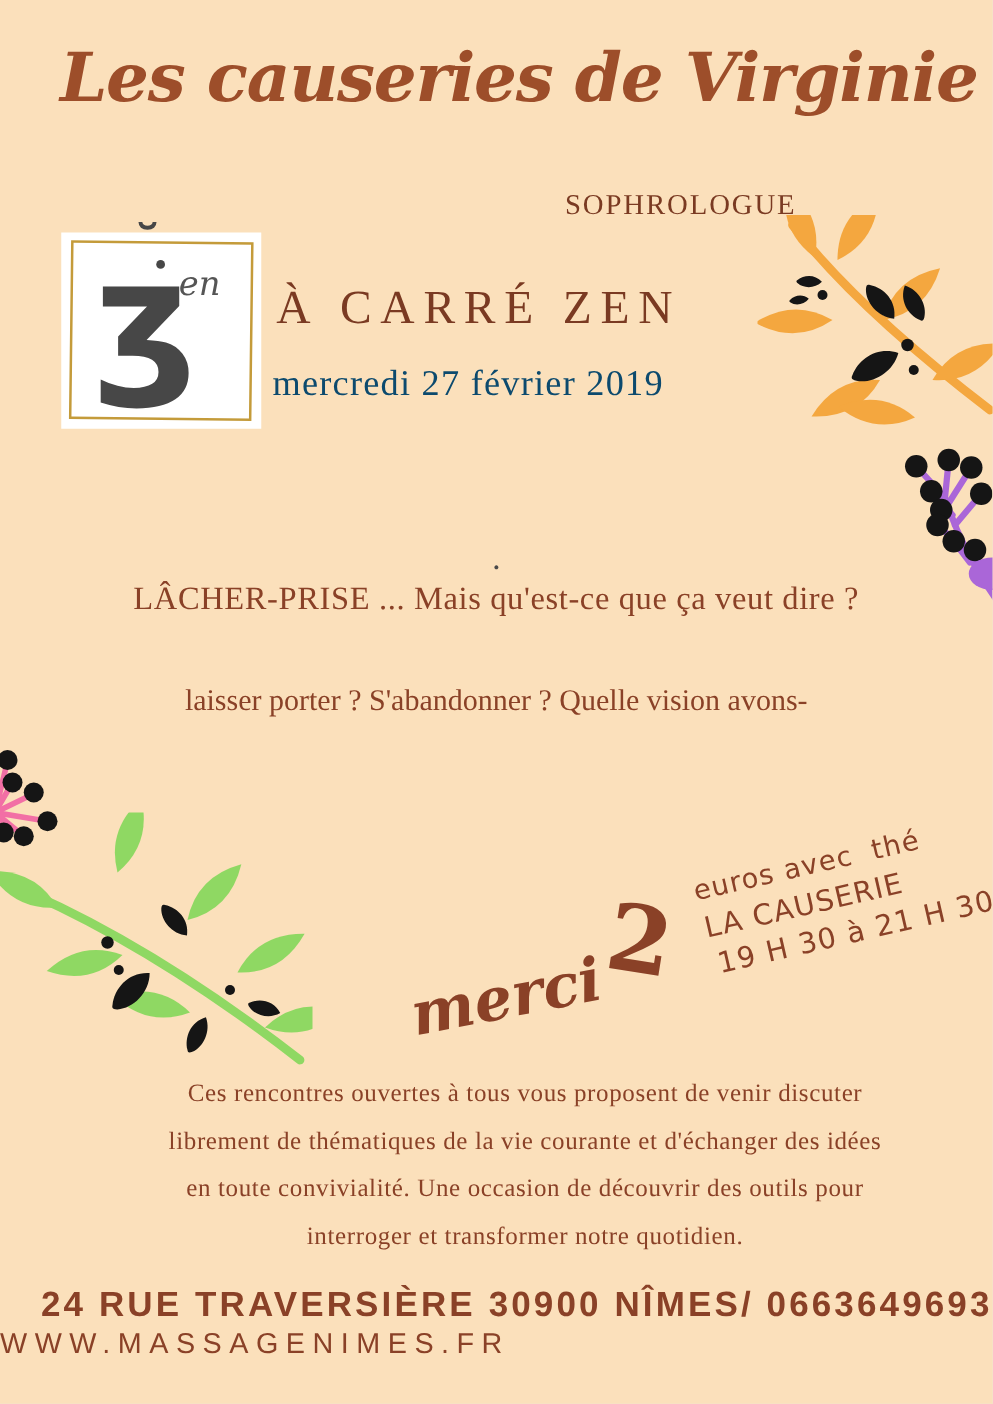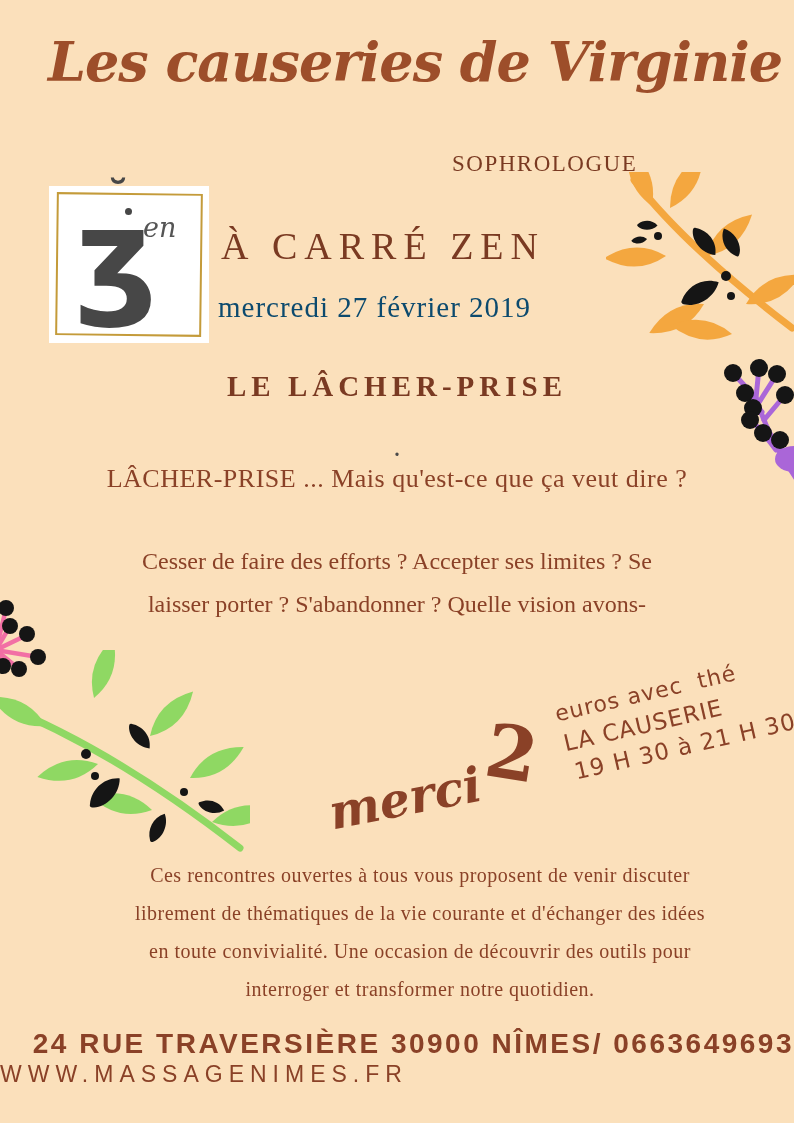--- a/index.html
+++ b/index.html
@@ -188,25 +188,23 @@
   <div class="abs logo">
     <div class="logo-border"></div>
     <div class="logo-symbol">ʒ</div>
     <div class="logo-mark">˘</div>
     <div class="logo-mark-dot"></div>
     <div class="logo-script">en</div>
   </div>
 
   <div class="abs venue">À CARRÉ ZEN</div>
   <div class="abs date">mercredi 27 février 2019</div>
-  <div class="abs topic">LE LÂCHER-PRISE</div>
   <div class="abs sep-dot">.</div>
   <div class="abs question">LÂCHER-PRISE ... Mais qu'est-ce que ça veut dire ?</div>
   <div class="abs intro">
-      <div>Cesser de faire des efforts ? Accepter ses limites ? Se</div>
       <div>laisser porter ? S'abandonner ? Quelle vision avons-</div>
     </div>
 
   <div class="abs amount">2</div>
   <div class="abs price-lines">
       <div>euros avec  thé</div>
       <div>LA CAUSERIE</div>
       <div>19 H 30 à 21 H 30</div>
     </div>
   <div class="abs thanks">merci</div>

